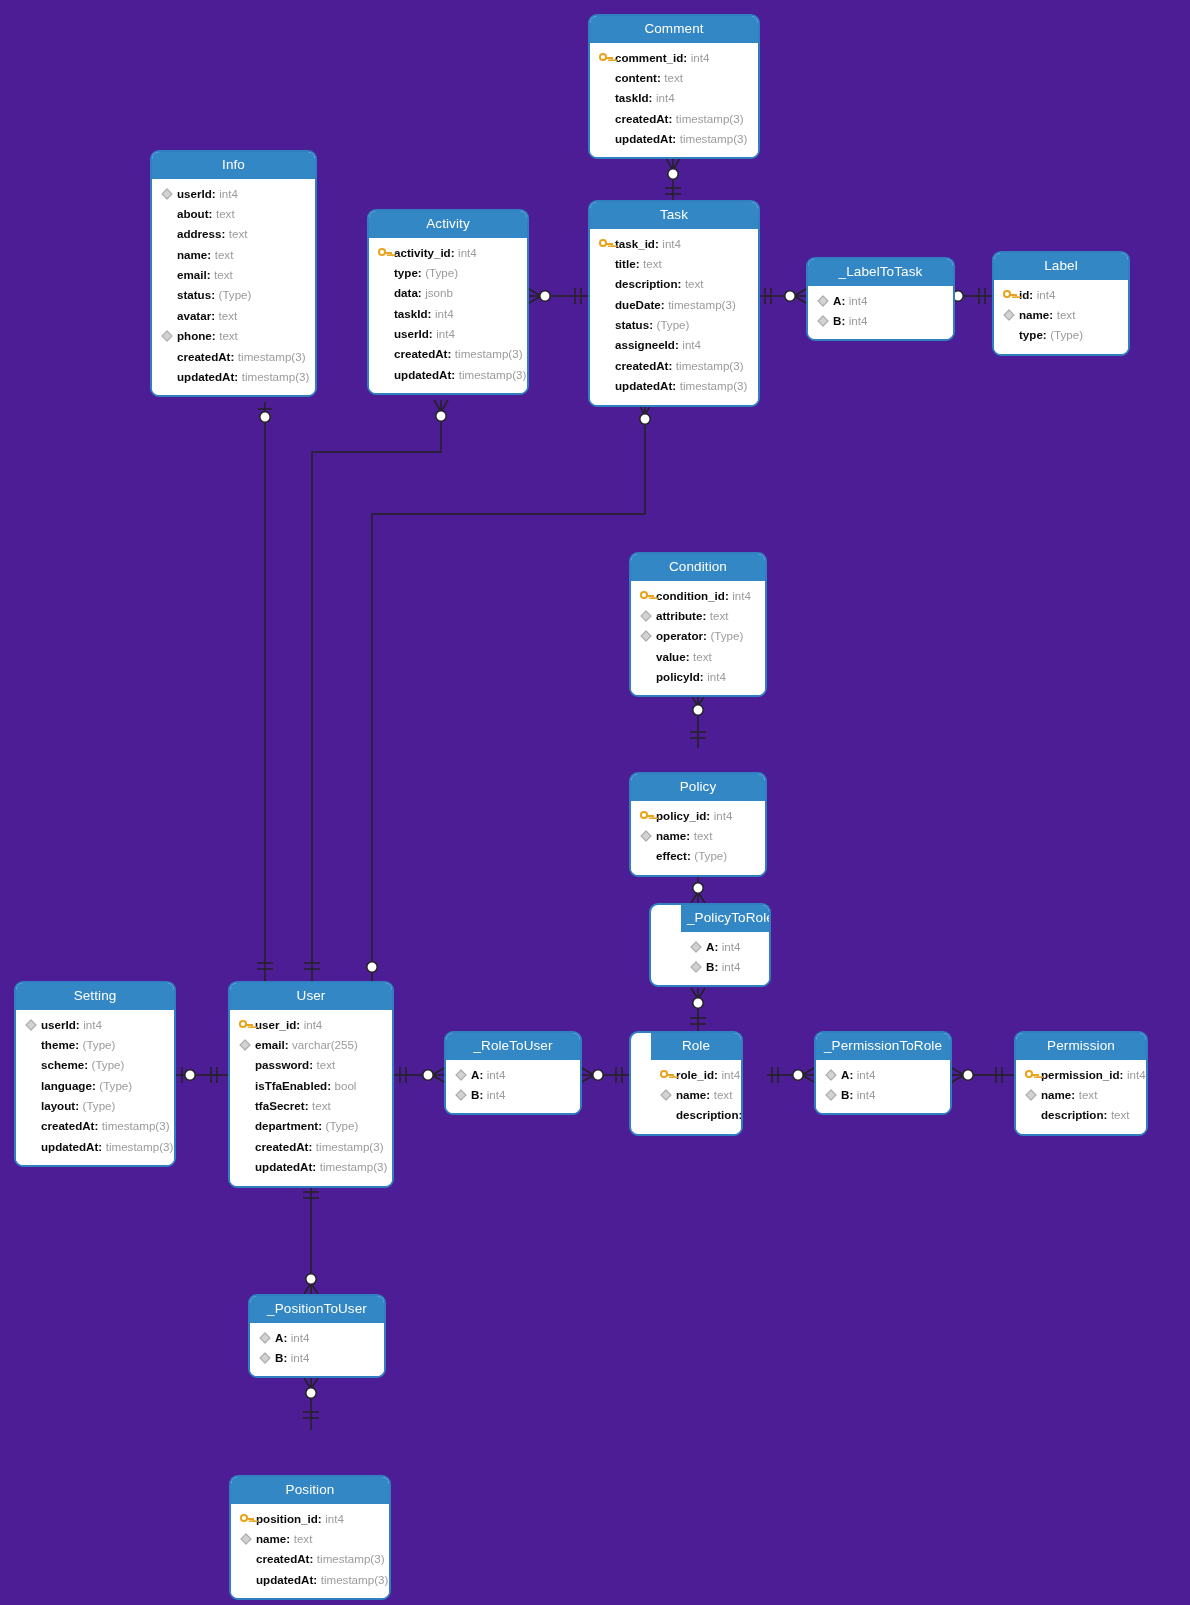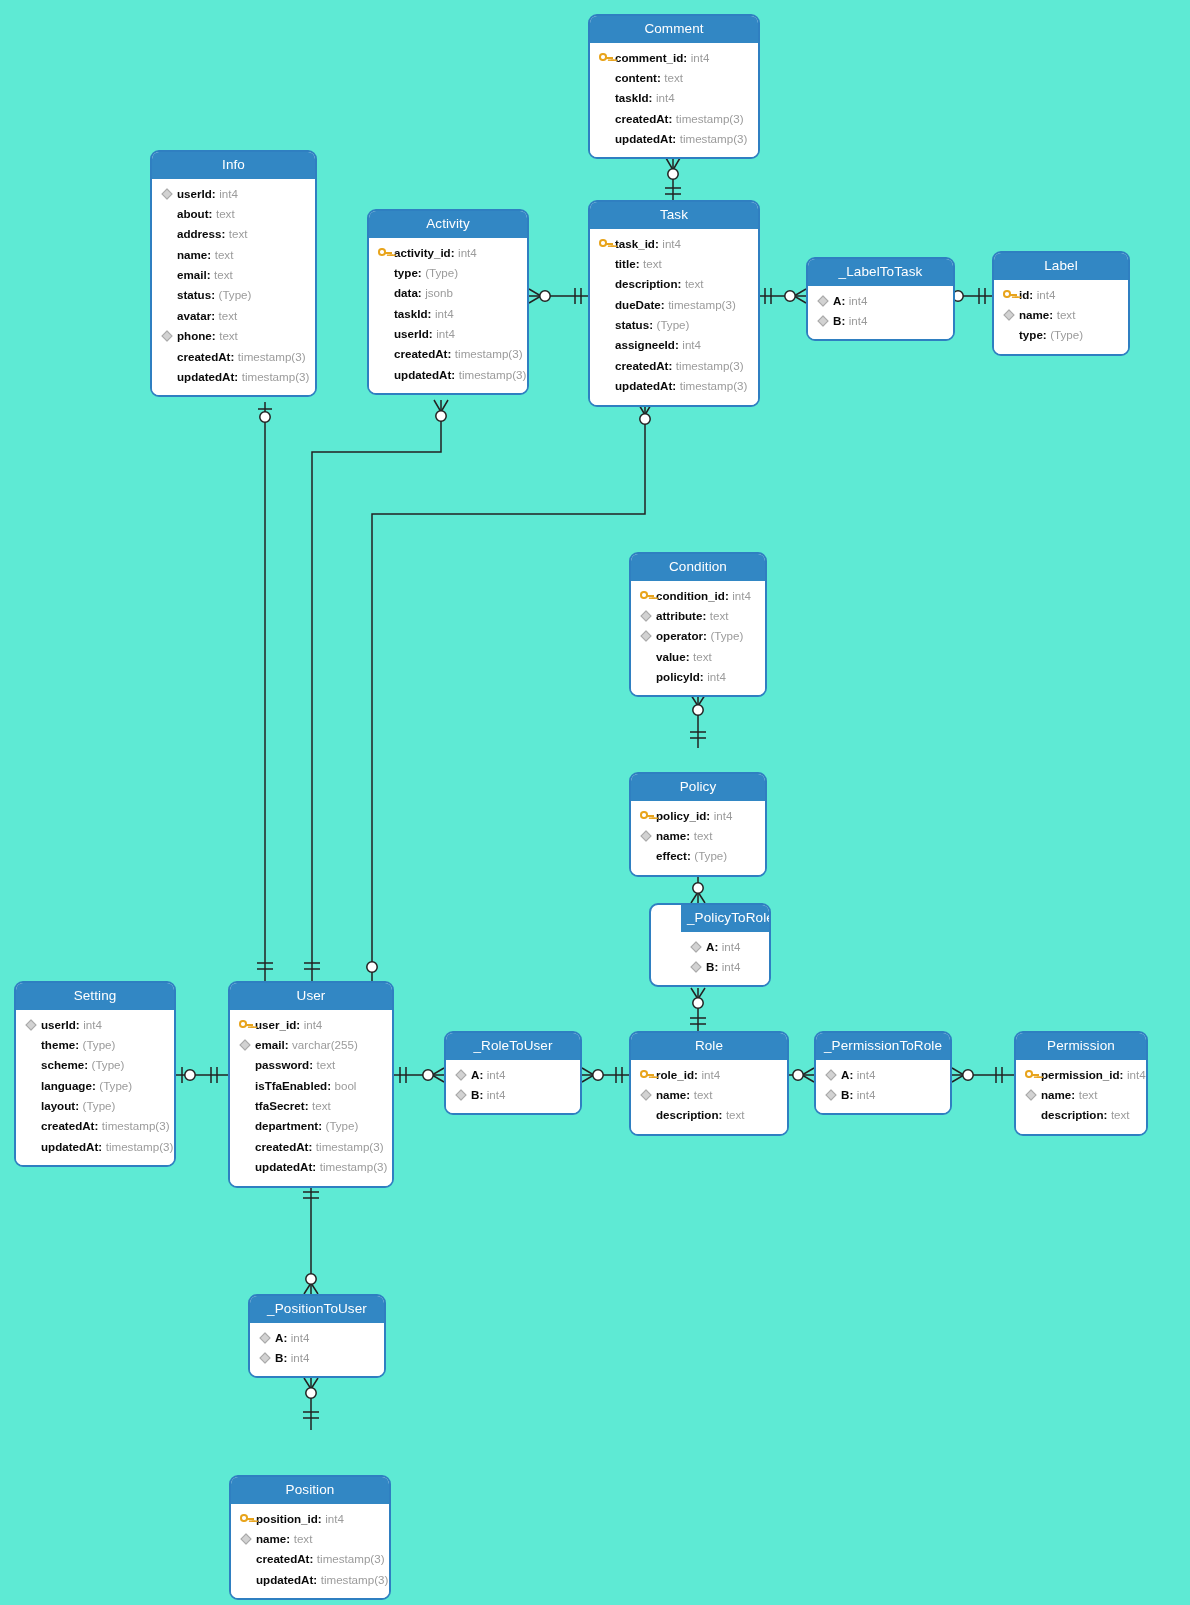--- a/index.html
+++ b/index.html
@@ -5,21 +5,21 @@
   html,body{margin:0;padding:0;background:#ffffff;}
   body{
     font-family:"Liberation Sans","DejaVu Sans",sans-serif;
     -webkit-font-smoothing:antialiased;
   }
   #canvas{
     position:relative;
     width:1190px;
     height:1605px;
     overflow:hidden;
-    background:#5eead4;
+    background:#4c1d95;
   }
   #edges{
     position:absolute;
     left:0;top:0;
     width:1190px;height:1605px;
     pointer-events:none;
   }
   .entity{
     position:absolute;
     box-sizing:border-box;
@@ -649,21 +649,21 @@
             <span class="ftype">int4</span>
           </div>
           <div class="field">
             <span class="fi dia"></span>
             <span class="fname">B</span>
             <span class="fsep">:</span>
             <span class="ftype">int4</span>
           </div>
         </div>
       </div>
-      <div class="entity" style="left: 629px; top: 1031px; width: 160px;">
+      <div class="entity" style="left: 629px; top: 1031px; width: 114px; padding-left: 20px;">
         <div class="entity-header">Role</div>
         <div class="entity-body">
           <div class="field">
             <span class="fi key"></span>
             <span class="fname">role_id</span>
             <span class="fsep">:</span>
             <span class="ftype">int4</span>
           </div>
           <div class="field">
             <span class="fi dia"></span>

